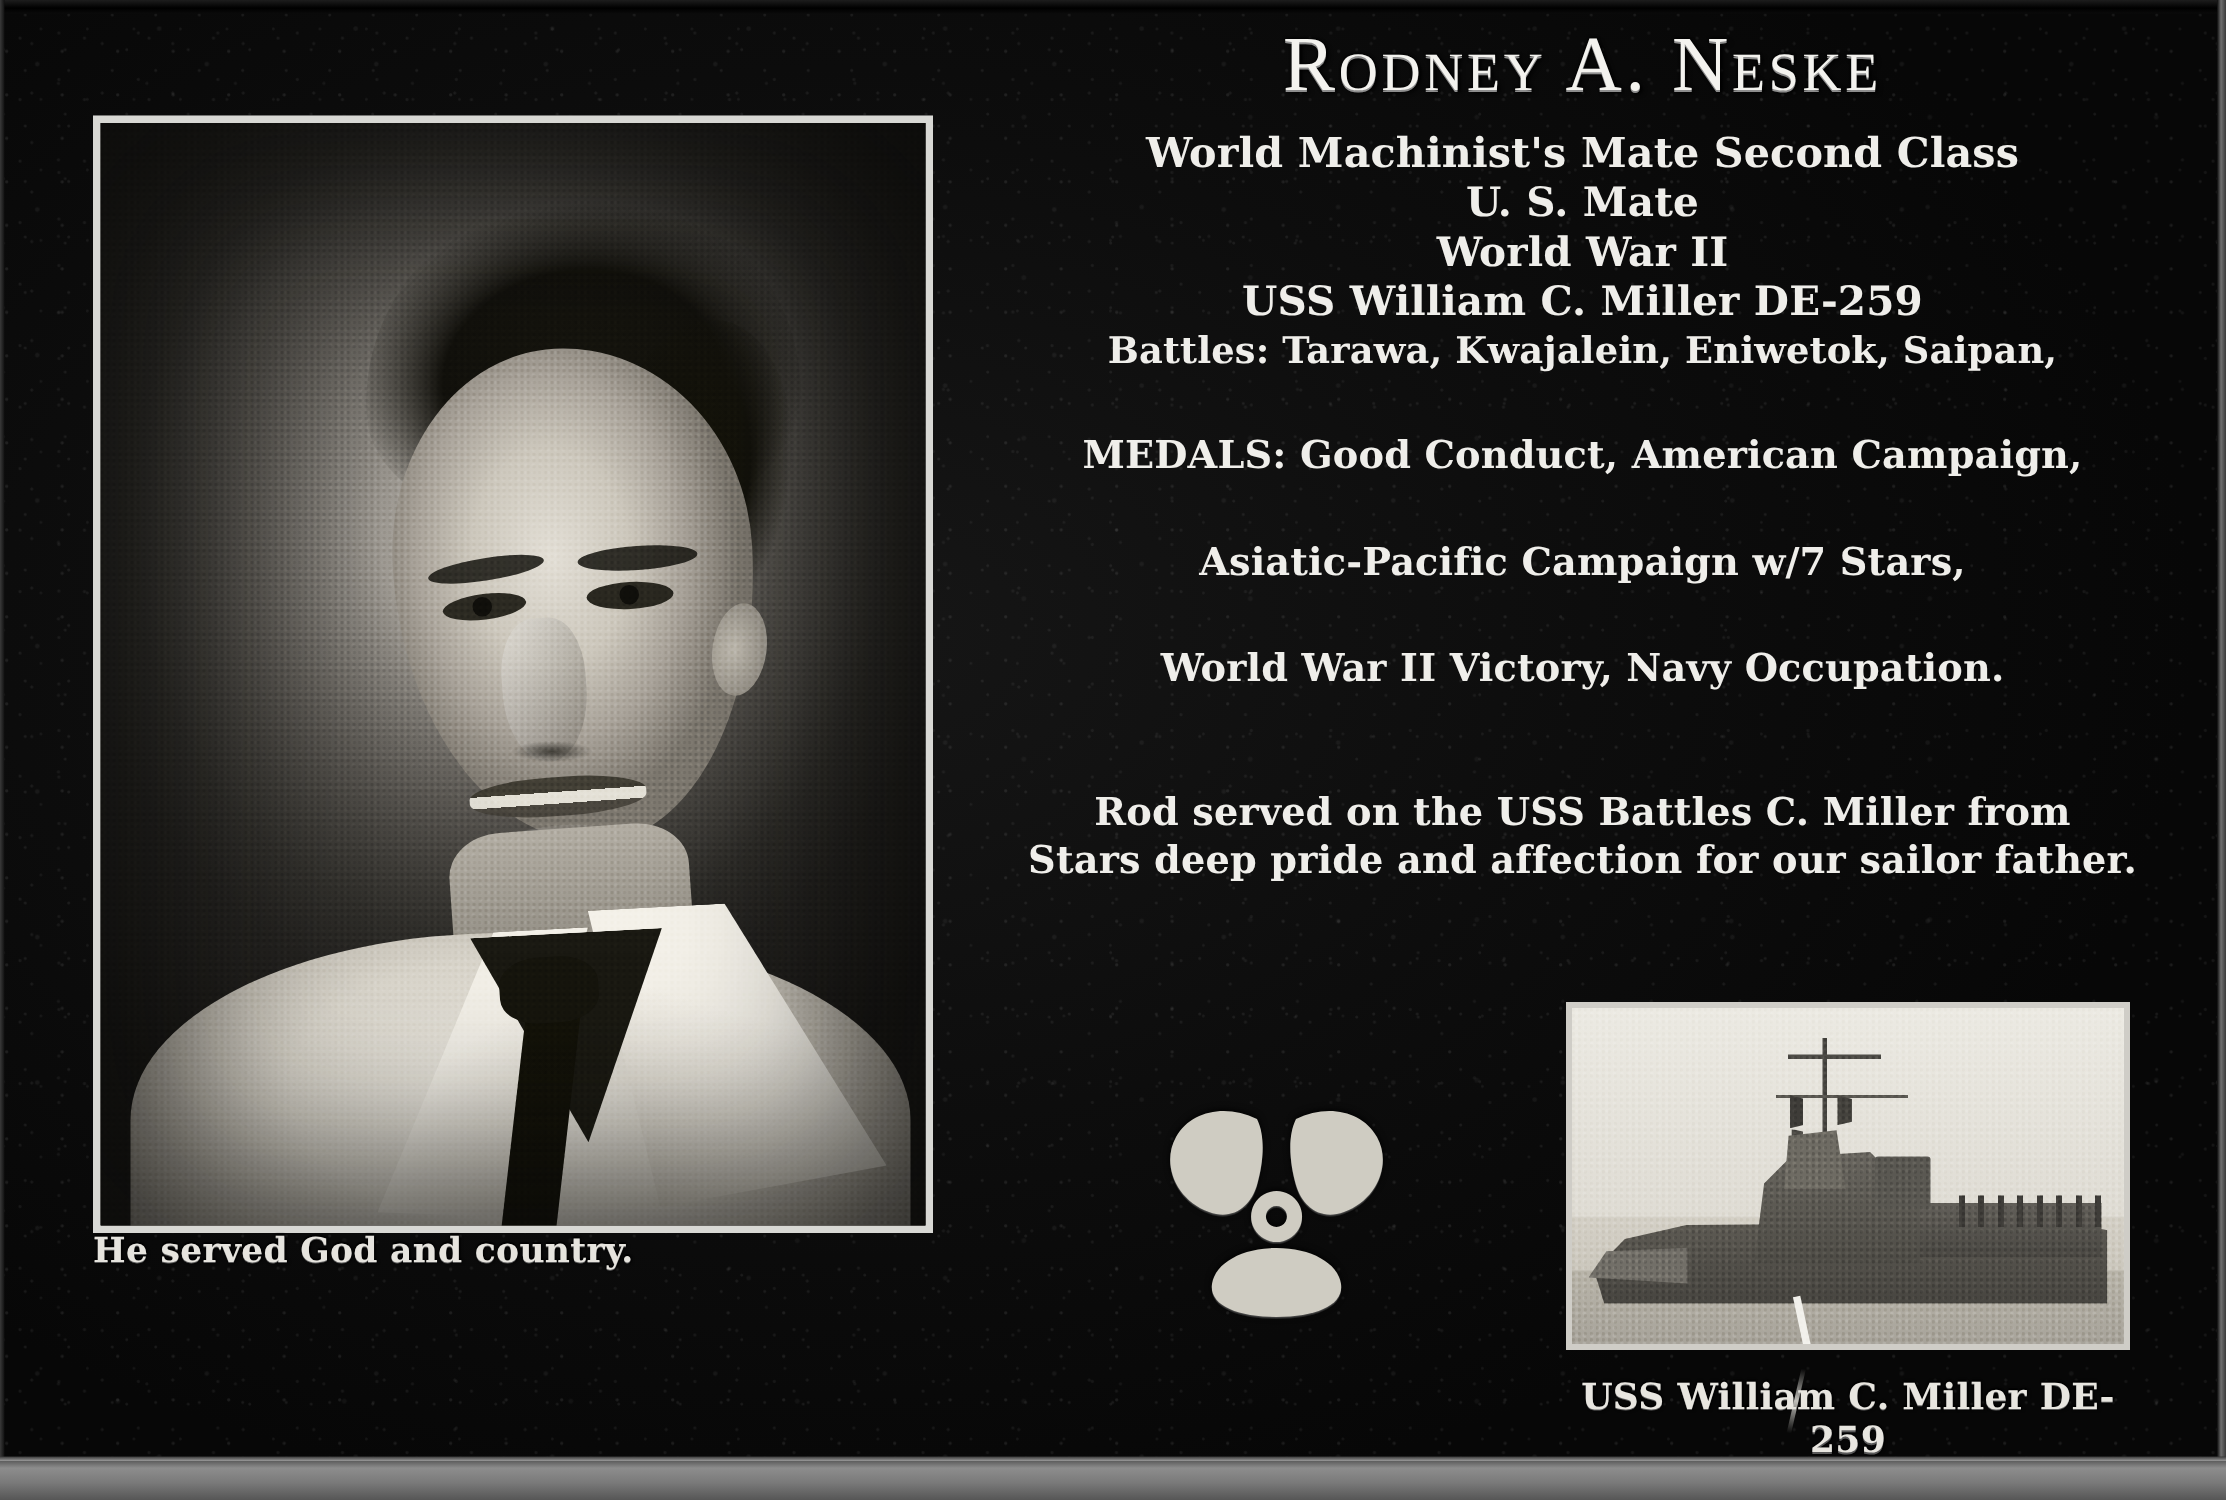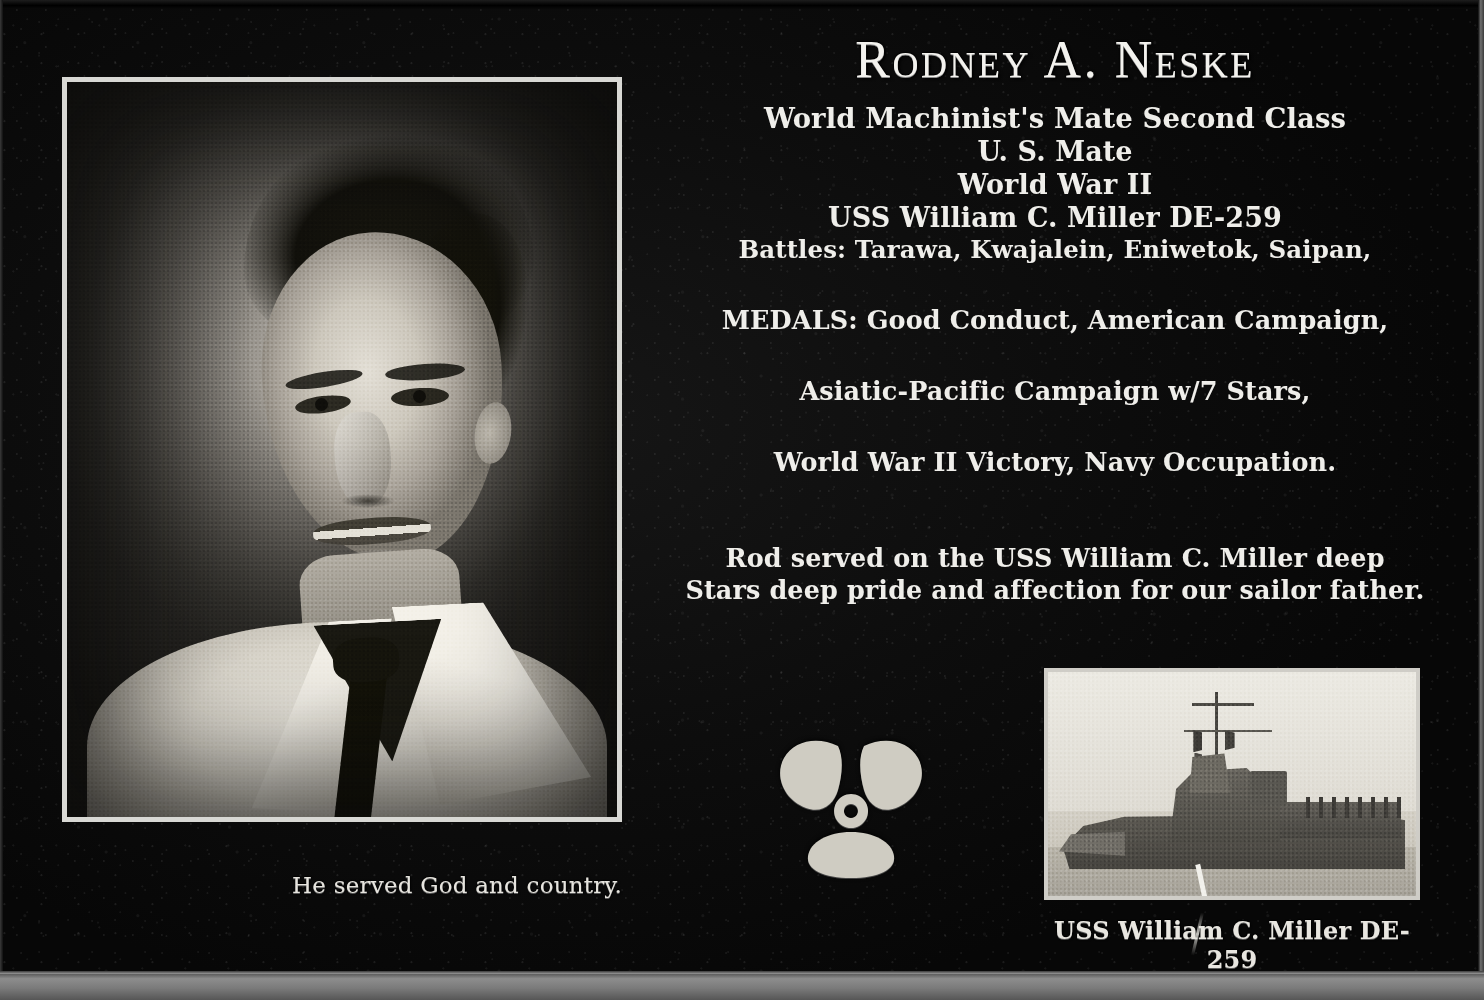--- a/index.html
+++ b/index.html
@@ -134,21 +134,21 @@
   .ph-grain{position:absolute;inset:0;
     background-image:
       radial-gradient(circle at 25% 25%, rgba(0,0,0,.16) 0 .8px, transparent 1.5px),
       radial-gradient(circle at 70% 60%, rgba(255,255,255,.12) 0 .8px, transparent 1.5px);
     background-size:4px 4px,5px 5px;mix-blend-mode:overlay;opacity:.9;}
   .ph-vign{position:absolute;inset:0;
     box-shadow:inset 0 0 120px 38px rgba(10,10,8,.72);}
 
   
   #text-col{
-    position:absolute;left:660px;top:34px;width:790px;
+    position:absolute;left:660px;top:18px;width:790px;
     text-align:center;color:#efeeea;
   }
   #name{
     font-family:"Liberation Serif", serif;
     font-size:52px;letter-spacing:2.5px;
     font-variant:small-caps;
     font-weight:400;
     line-height:1;
     margin:0 0 16px 0;
     color:#f3f2ee;
@@ -169,24 +169,24 @@
   .line.sm{font-size:24.5px;line-height:31px;}
   .blk{margin-top:0;}
   #svc-block .line:first-child{font-size:27.5px;}
   #medals-block{margin-top:32px;}
   #medals-block .line{font-size:25.5px;line-height:32px;margin-top:39px;}
   #ded-block{margin-top:64px;}
   #ded-block .line{font-size:25.5px;line-height:32px;}
 
   
   #portrait-caption{
-    position:absolute;left:62px;top:872px;width:560px;
-    text-align:right;
+    position:absolute;left:62px;top:820px;width:560px;
+    text-align:left;
     font-family:"DejaVu Serif", serif;
-    font-weight:400;font-size:23px;letter-spacing:.2px;
+    font-weight:700;font-size:23px;letter-spacing:.2px;
     color:#e6e4de;
   }
 
   
   #propeller{
     position:absolute;left:766px;top:728px;width:170px;height:150px;
   }
   #propeller svg{width:100%;height:100%;display:block;
     filter:drop-shadow(0 1px 0 rgba(255,255,255,.25)) drop-shadow(0 -1px 2px rgba(0,0,0,.9));}
 
@@ -322,21 +322,21 @@
       <p class="line sm">Battles: Tarawa, Kwajalein, Eniwetok, Saipan,</p>
     </div>
 
     <div id="medals-block">
       <p class="line">MEDALS: Good Conduct, American Campaign,</p>
       <p class="line">Asiatic-Pacific Campaign w/7 Stars,</p>
       <p class="line">World War II Victory, Navy Occupation.</p>
     </div>
 
     <div id="ded-block">
-      <p class="line">Rod served on the USS William C. Miller deep</p>
+      <p class="line">Rod served on the USS Battles C. Miller from</p>
       <p class="line">Stars deep pride and affection for our sailor father.</p>
     </div>
   </div>
 
   <div id="propeller">
     <svg viewBox="0 0 170 150" xmlns="http://www.w3.org/2000/svg">
       <g fill="#cfccc2">
         <path d="M72 18 C52 8 28 12 18 30 C8 48 18 72 40 80 C56 86 68 76 72 62 C76 48 78 30 72 18 Z"></path>
         <path d="M98 18 C118 8 142 12 152 30 C162 48 152 72 130 80 C114 86 102 76 98 62 C94 48 92 30 98 18 Z"></path>
         <path d="M85 104 C62 104 44 114 42 128 C40 142 58 150 85 150 C112 150 130 142 128 128 C126 114 108 104 85 104 Z"></path>

